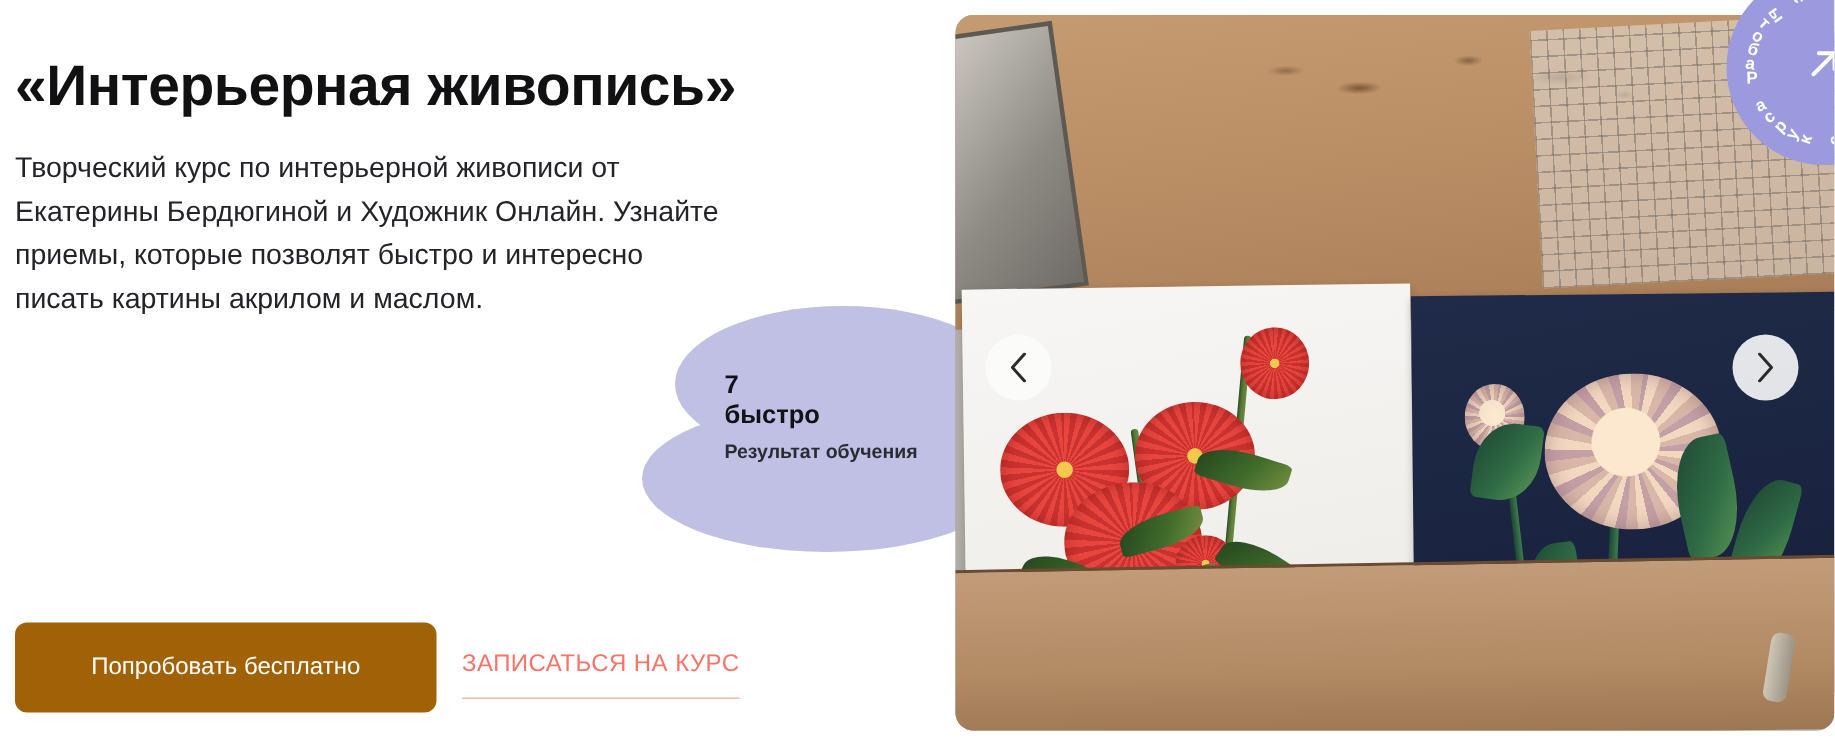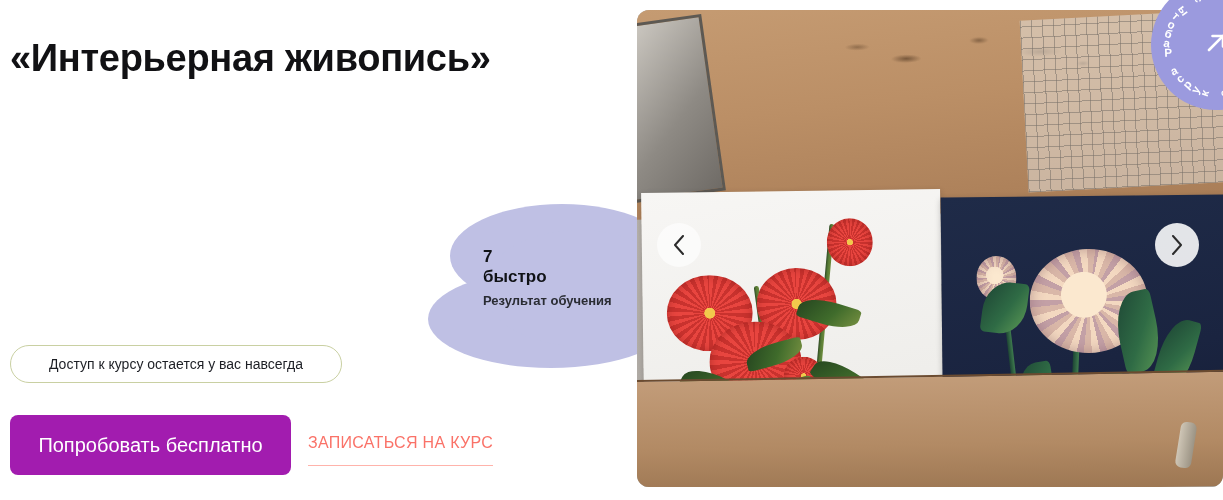--- a/index.html
+++ b/index.html
@@ -76,24 +76,24 @@
   }
 
   
   .cta-primary {
     position: absolute;
     left: 10px; top: 415px;
     width: 281px; height: 60px;
     box-sizing: border-box;
     border: none;
     border-radius: 8px;
-    background: #a21caf;
+    background: #a16207;
     color: #ffffff;
     font-family: inherit;
-    font-size: 20px;
+    font-size: 16px;
     line-height: 60px;
     text-align: center;
     cursor: pointer;
     padding: 0;
   }
   .cta-link {
     position: absolute;
     left: 308px; top: 434px;
     font-size: 16px;
     letter-spacing: 0.3px;
@@ -323,25 +323,23 @@
 </style>
 </head>
 <body>
 
 <div class="page">
 
   <div class="left-col">
 
     <h1 class="headline">«Интерьерная живопись»</h1>
 
-
-
-    <div class="pill pill-access">
-      <span>Доступ к курсу остается у вас навсегда</span>
-    </div>
+    <p class="lede">Творческий курс по интерьерной живописи от Екатерины Бердюгиной и Художник Онлайн. Узнайте приемы, которые позволят быстро и интересно писать картины акрилом и маслом.</p>
+
+
 
     <button class="cta-primary">Попробовать бесплатно</button>
 
     <a class="cta-link" href="#">ЗАПИСАТЬСЯ НА КУРС</a>
   </div>
 
   <div class="stat-blob">
     <div class="lobe lobe-top"></div>
     <div class="lobe lobe-bottom"></div>
     <div class="lobe lobe-fill"></div>

